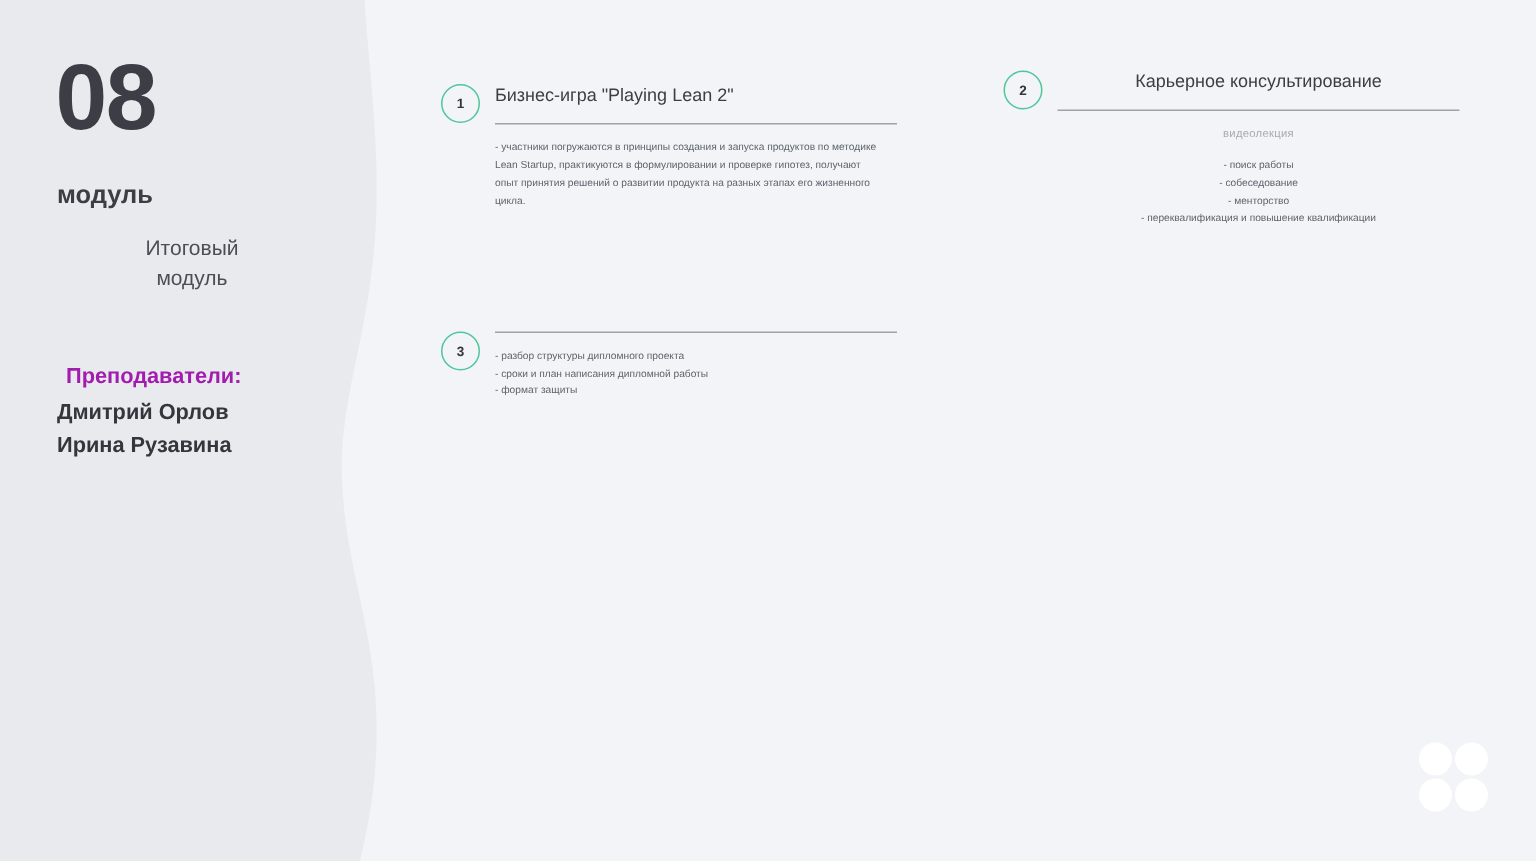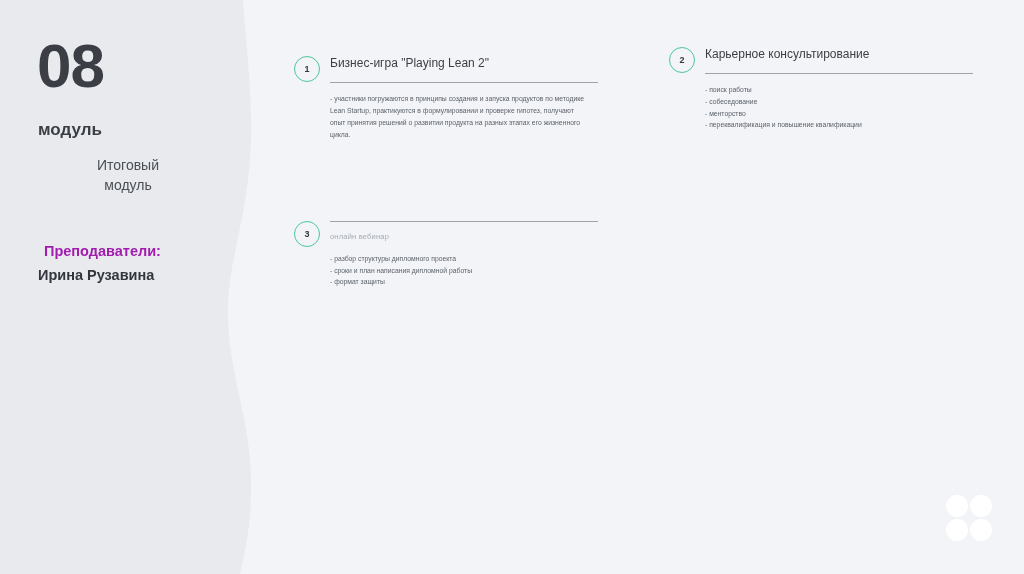--- a/index.html
+++ b/index.html
@@ -165,21 +165,21 @@
     padding: 0;
     list-style: none;
   }
   .block-list li { white-space: nowrap; }
 
   
   #block-1 { left: 294px; top: 56px; }
   #block-2 { left: 669px; top: 47px; }
   #block-3 { left: 294px; top: 221px; }
   #block-2 .block-body,
-  #block-2 .divider { width: 268px; }
+  #block-2 .divider { width: 268px; text-align: center; }
 
   
   .dots {
     position: absolute;
     left: 946px;
     top: 495px;
     width: 46px;
     height: 46px;
     z-index: 4;
   }
@@ -209,52 +209,53 @@
   <div class="left-content">
     <div class="module-number">08</div>
     <div class="module-word">модуль</div>
     <div class="module-subtitle">
       <div>Итоговый</div>
       <div>модуль</div>
     </div>
 
     <div class="teachers-label">Преподаватели:</div>
     <div class="teachers-list">
+      <div>Дмитрий Орлов</div>
       <div>Ирина Рузавина</div>
     </div>
   </div>
 
   <div class="block" id="block-1">
     <div class="badge">1</div>
     <div class="block-body">
       <div class="block-title">Бизнес-игра "Playing Lean 2"</div>
       <div class="divider"></div>
       <p class="block-text">- участники погружаются в принципы создания и запуска продуктов по методике Lean Startup, практикуются в формулировании и проверке гипотез, получают опыт принятия решений о развитии продукта на разных этапах его жизненного цикла.</p>
     </div>
   </div>
 
   <div class="block" id="block-2">
     <div class="badge">2</div>
     <div class="block-body">
       <div class="block-title">Карьерное консультирование</div>
       <div class="divider"></div>
+      <div class="block-kind">видеолекция</div>
       <ul class="block-list">
         <li>- поиск работы</li>
         <li>- собеседование</li>
         <li>- менторство</li>
         <li>- переквалификация и повышение квалификации</li>
       </ul>
     </div>
   </div>
 
   <div class="block" id="block-3">
     <div class="badge">3</div>
     <div class="block-body">
       <div class="divider"></div>
-      <div class="block-kind">онлайн вебинар</div>
       <ul class="block-list">
         <li>- разбор структуры дипломного проекта</li>
         <li>- сроки и план написания дипломной работы</li>
         <li>- формат защиты</li>
       </ul>
     </div>
   </div>
 
   <div class="dots">
     <span></span>

